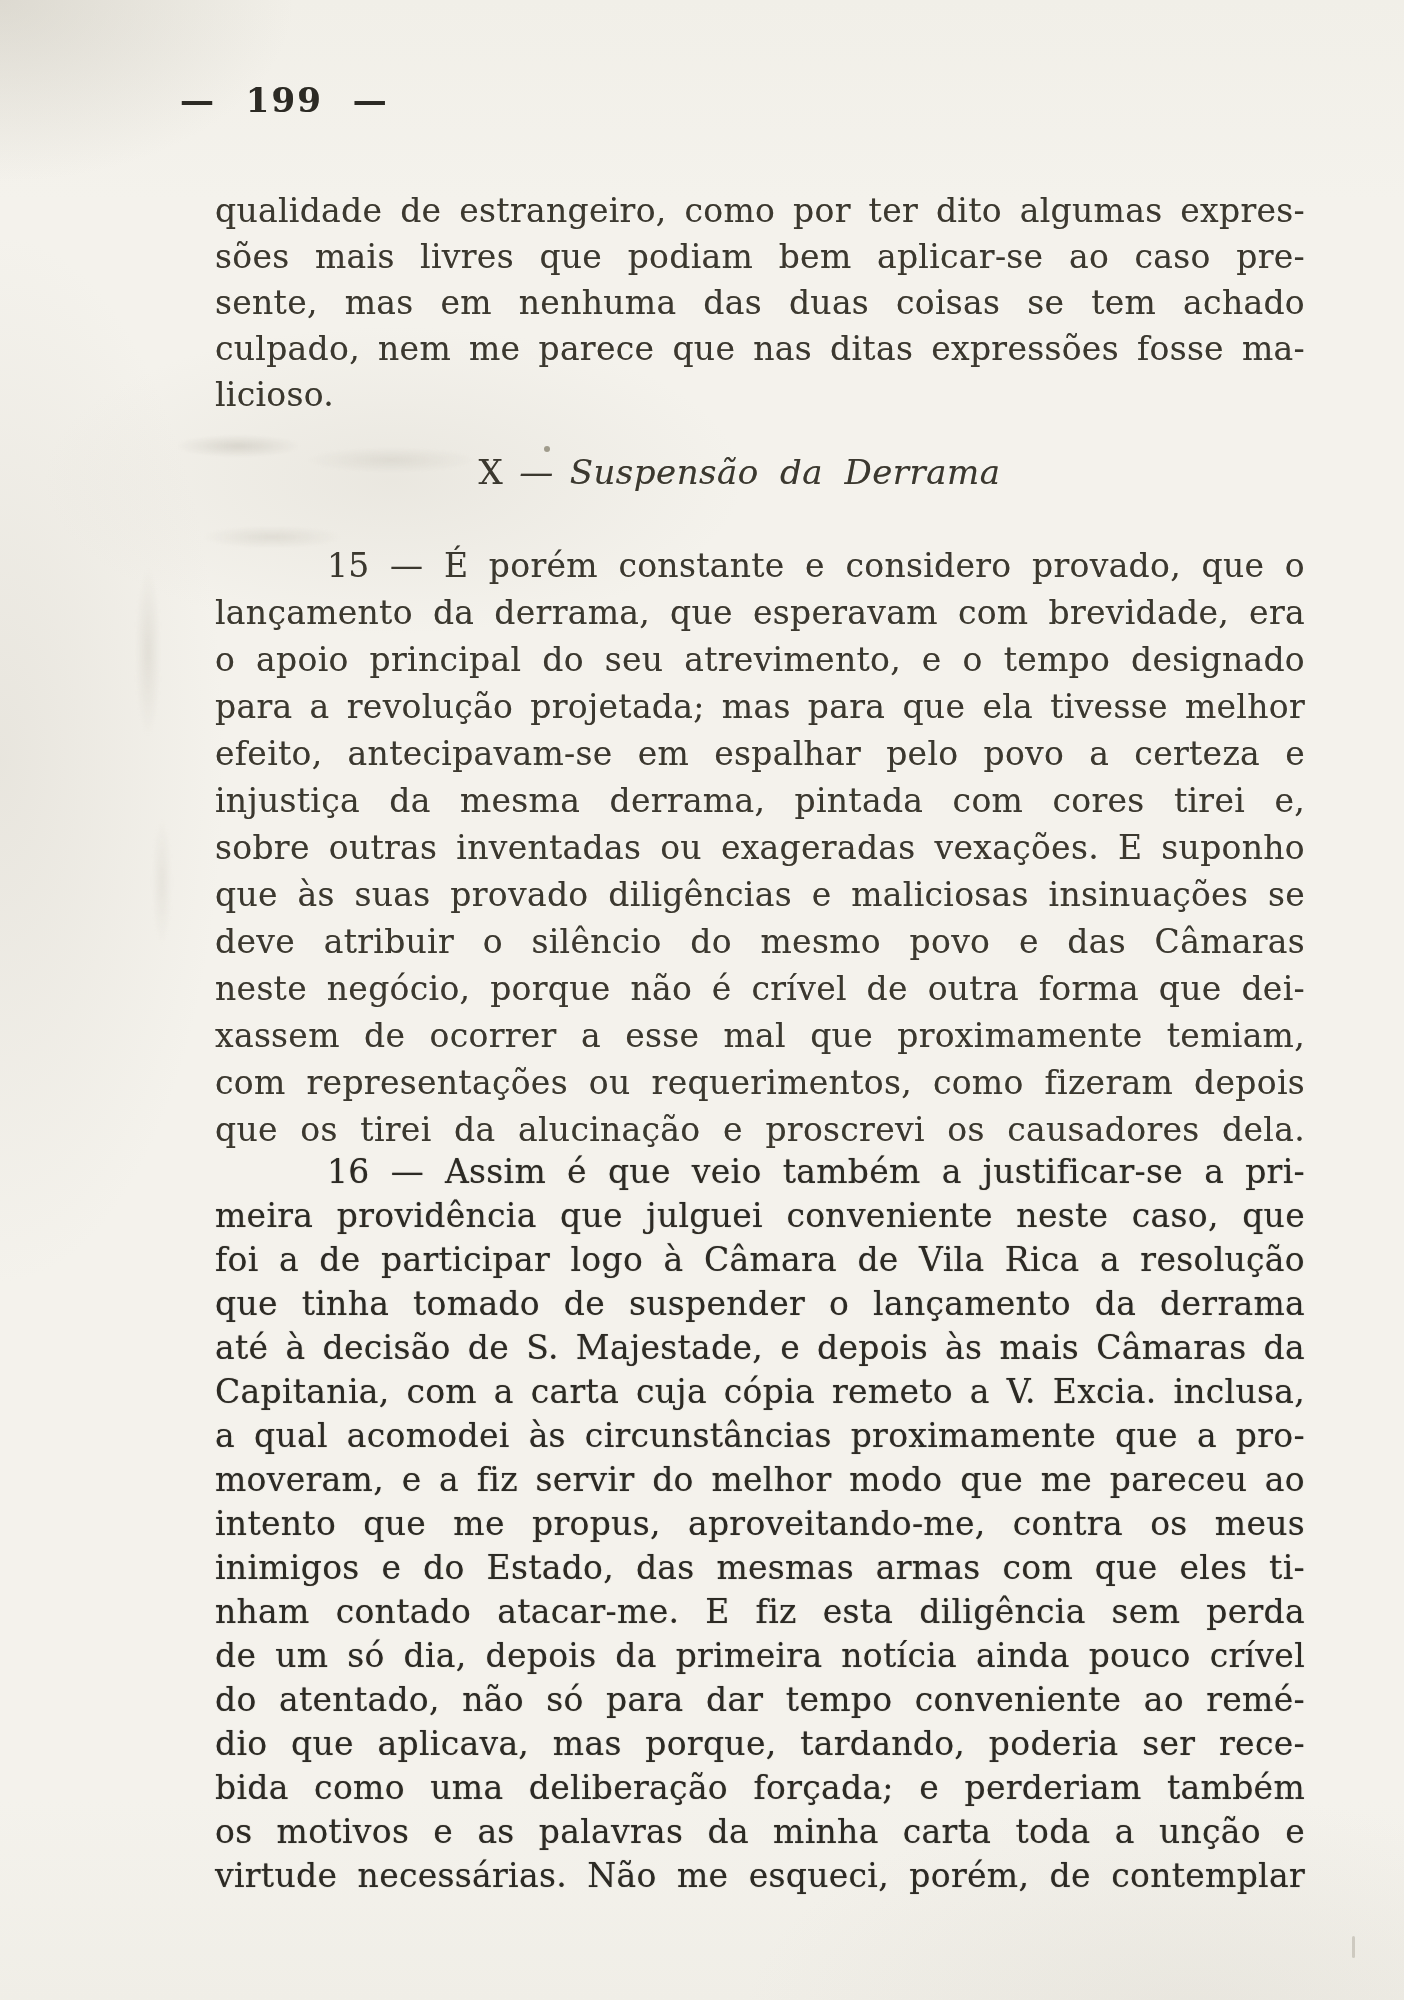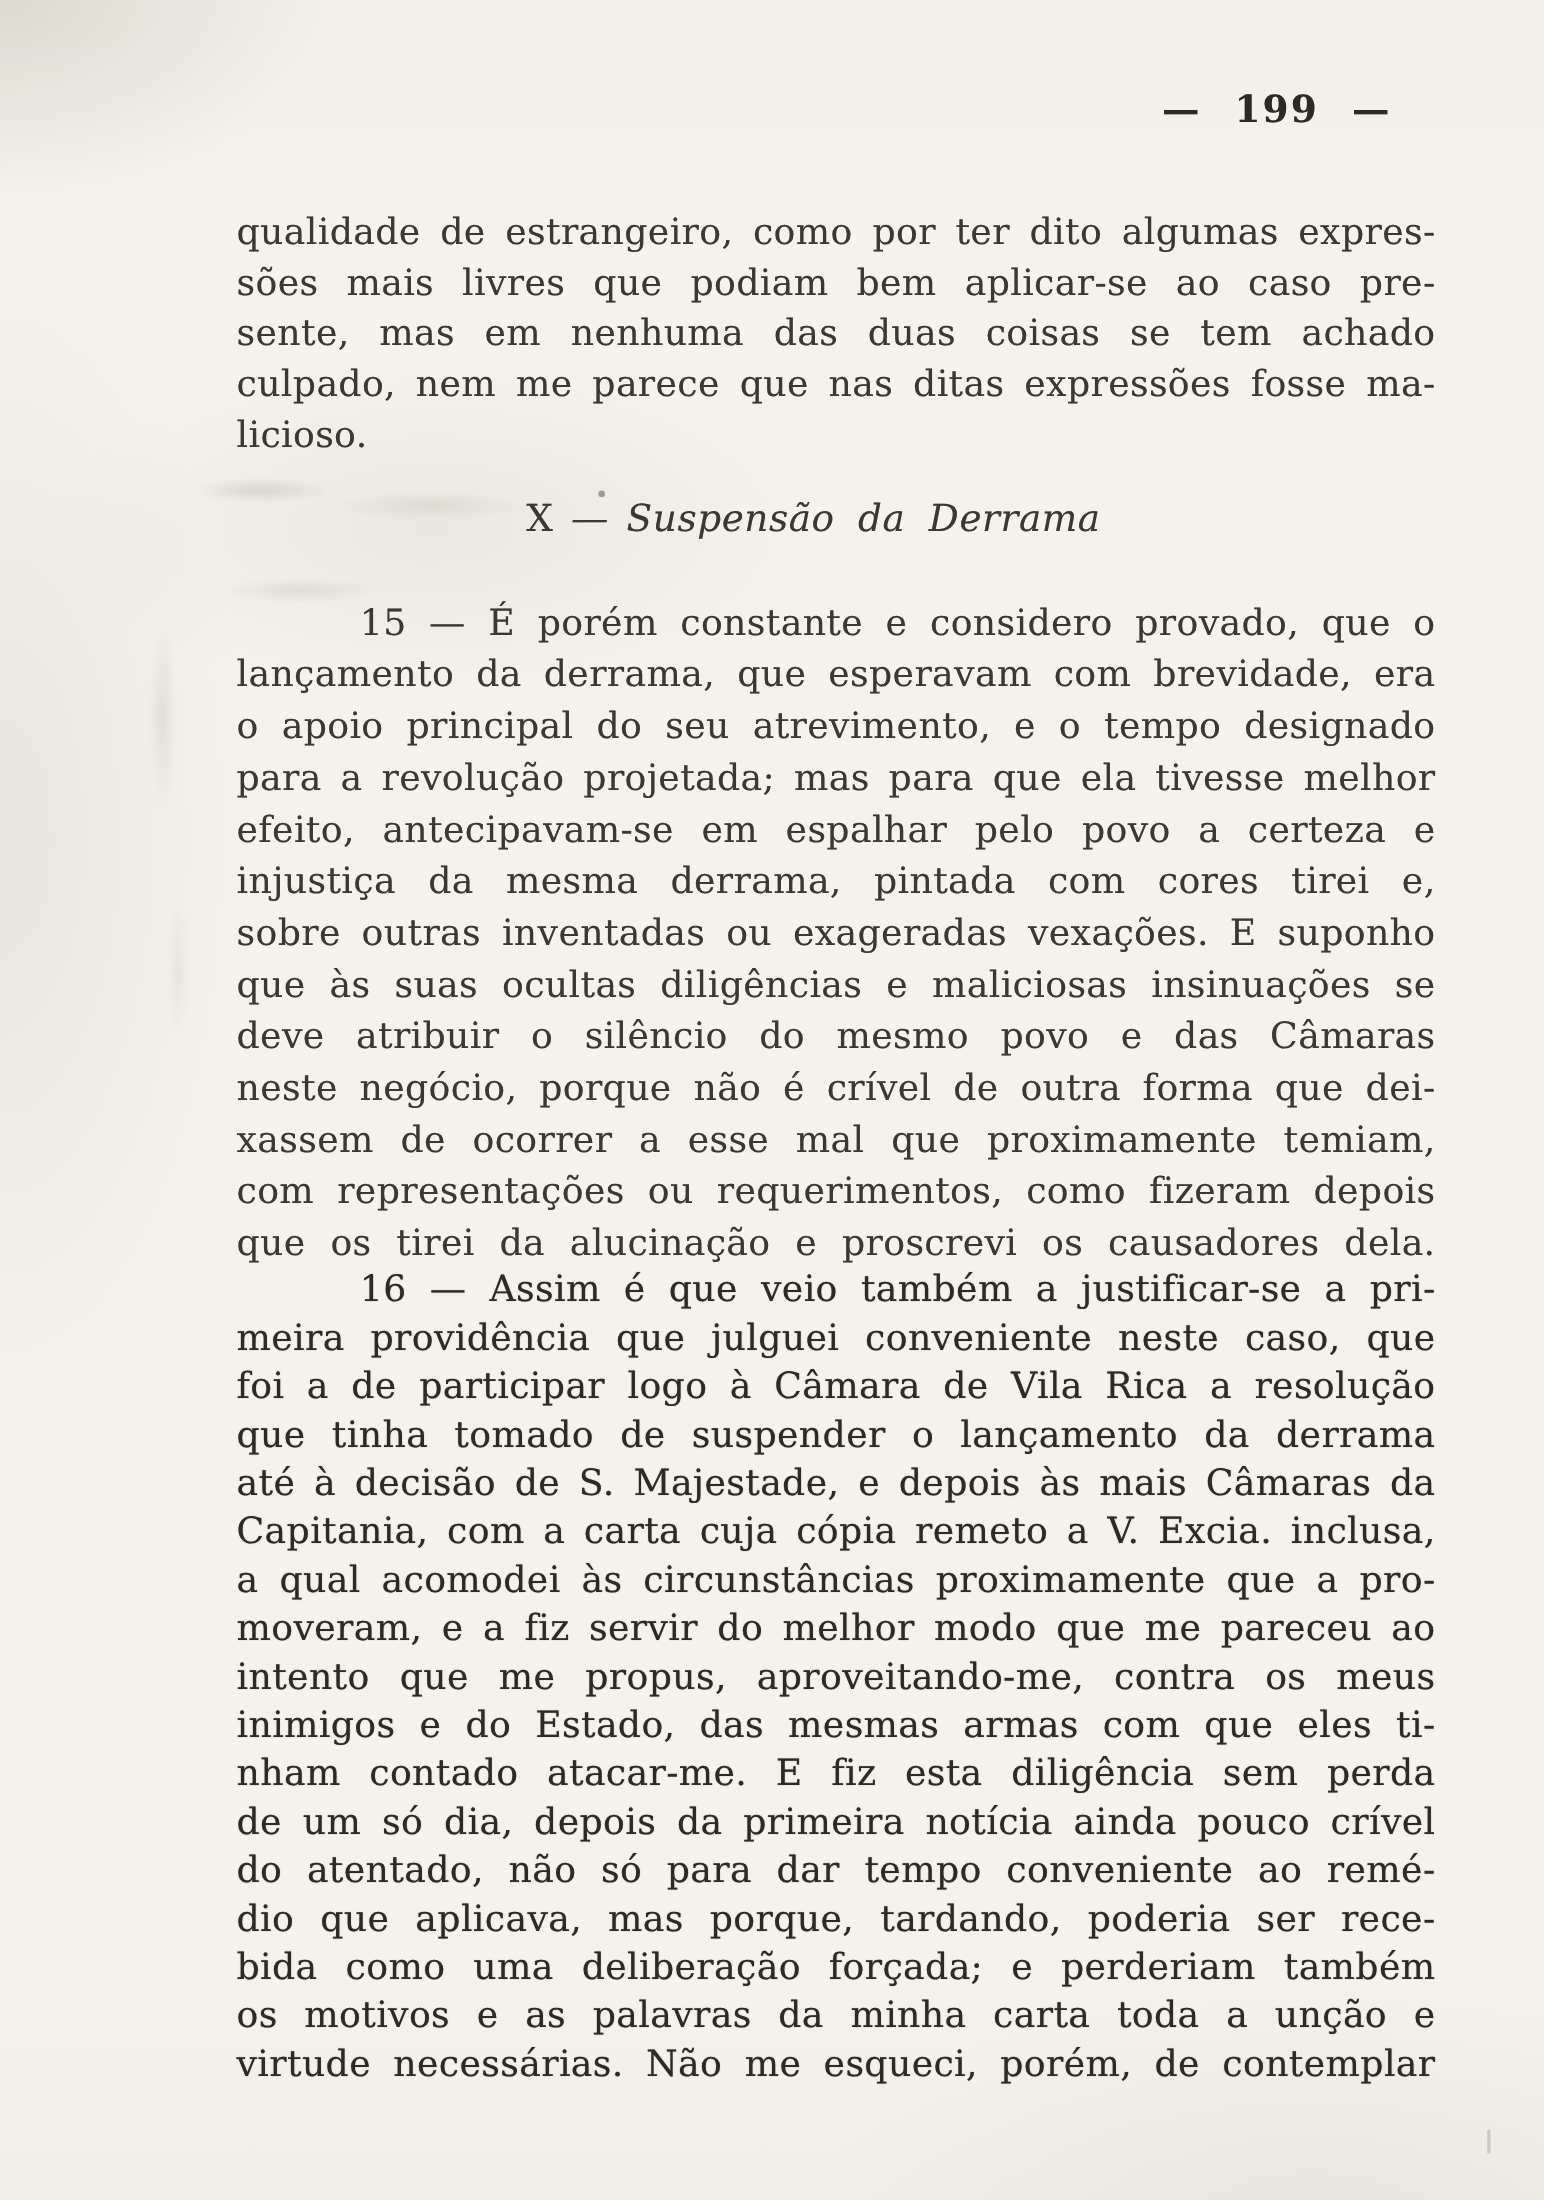--- a/index.html
+++ b/index.html
@@ -19,21 +19,21 @@
       linear-gradient(180deg, #f1efe8 0%, var(--paper, #f4f2ec) 10%, var(--paper, #f4f2ec) 90%, #f0eee7 100%);
     overflow: hidden;
     font-family: "DejaVu Serif", "Liberation Serif", serif;
   }
   
   .running-head {
     position: absolute;
     top: 80px;
     left: 180px;
     width: 1085px;
-    text-align: right;
+    text-align: left;
     font-size: 34px;
     font-weight: bold;
     letter-spacing: 2px;
     word-spacing: 16px;
     color: var(--ink_dark, #2c2a24);
     text-shadow: 0 0 0.6px rgba(50,46,38,0.45);
   }
   
   .para {
     position: absolute;
@@ -136,21 +136,21 @@
   </h2>
 
   <div class="para para-15">
     <div class="line indent">15 — É porém constante e considero provado, que o</div>
     <div class="line">lançamento da derrama, que esperavam com brevidade, era</div>
     <div class="line">o apoio principal do seu atrevimento, e o tempo designado</div>
     <div class="line">para a revolução projetada; mas para que ela tivesse melhor</div>
     <div class="line">efeito, antecipavam-se em espalhar pelo povo a certeza e</div>
     <div class="line">injustiça da mesma derrama, pintada com cores tirei e,</div>
     <div class="line">sobre outras inventadas ou exageradas vexações. E suponho</div>
-    <div class="line">que às suas ocultas diligências e maliciosas insinuações se</div>
+    <div class="line">que às suas provado diligências e maliciosas insinuações se</div>
     <div class="line">deve atribuir o silêncio do mesmo povo e das Câmaras</div>
     <div class="line">neste negócio, porque não é crível de outra forma que dei-</div>
     <div class="line">xassem de ocorrer a esse mal que proximamente temiam,</div>
     <div class="line">com representações ou requerimentos, como fizeram depois</div>
     <div class="line">que os tirei da alucinação e proscrevi os causadores dela.</div>
   </div>
 
   <div class="para para-16">
     <div class="line indent">16 — Assim é que veio também a justificar-se a pri-</div>
     <div class="line">meira providência que julguei conveniente neste caso, que</div>

